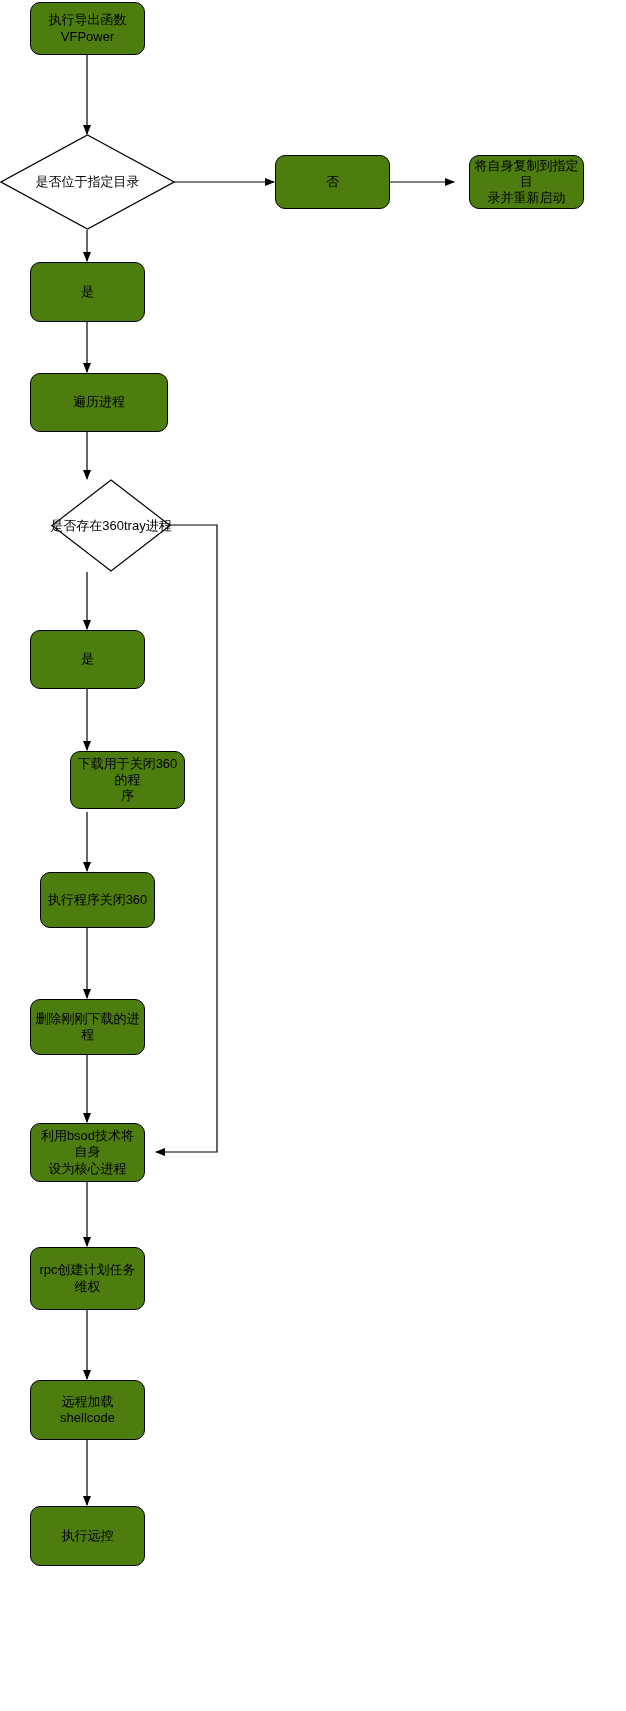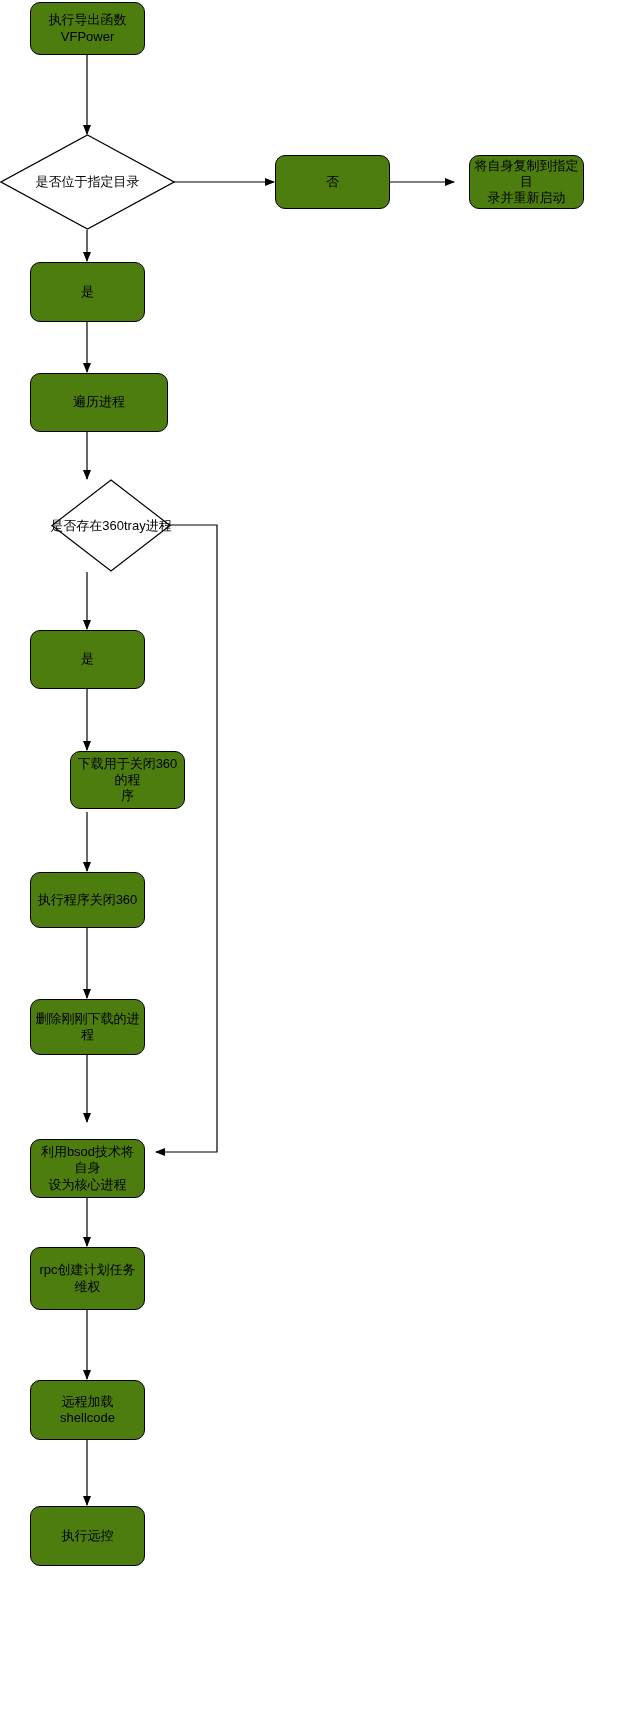--- a/index.html
+++ b/index.html
@@ -149,29 +149,29 @@
 
   <div class="node" style="left:30px; top:630px; width:115px; height:59px;">
     <span class="node-label">是</span>
   </div>
 
   <div class="node" style="left:30px; top:751px; width:115px; height:58px;margin-left:40px;">
     <span class="node-label">下载用于关闭360的程
 序</span>
   </div>
 
-  <div class="node" style="left:30px; top:872px; width:115px; height:56px;">
+  <div class="node" style="left:40px; top:872px; width:115px; height:56px;">
     <span class="node-label">执行程序关闭360</span>
   </div>
 
   <div class="node" style="left:30px; top:999px; width:115px; height:56px;">
     <span class="node-label">删除刚刚下载的进程</span>
   </div>
 
-  <div class="node" style="left:30px; top:1123px; width:115px; height:59px;margin-top:16px;">
+  <div class="node" style="left:30px; top:1123px; width:115px; height:59px;">
     <span class="node-label">利用bsod技术将自身
 设为核心进程</span>
   </div>
 
   <div class="node" style="left:30px; top:1247px; width:115px; height:63px;">
     <span class="node-label">rpc创建计划任务维权</span>
   </div>
 
   <div class="node" style="left:30px; top:1380px; width:115px; height:60px;">
     <span class="node-label">远程加载shellcode</span>

